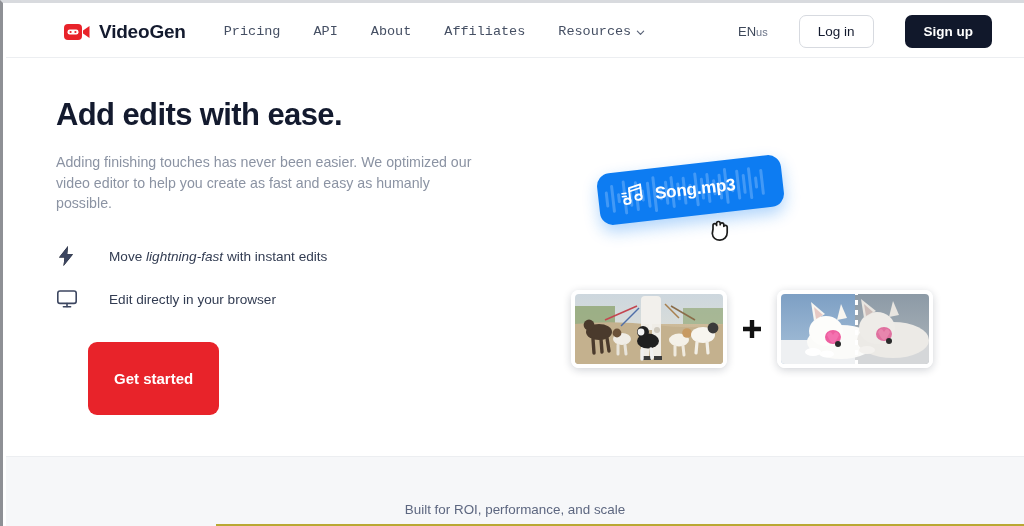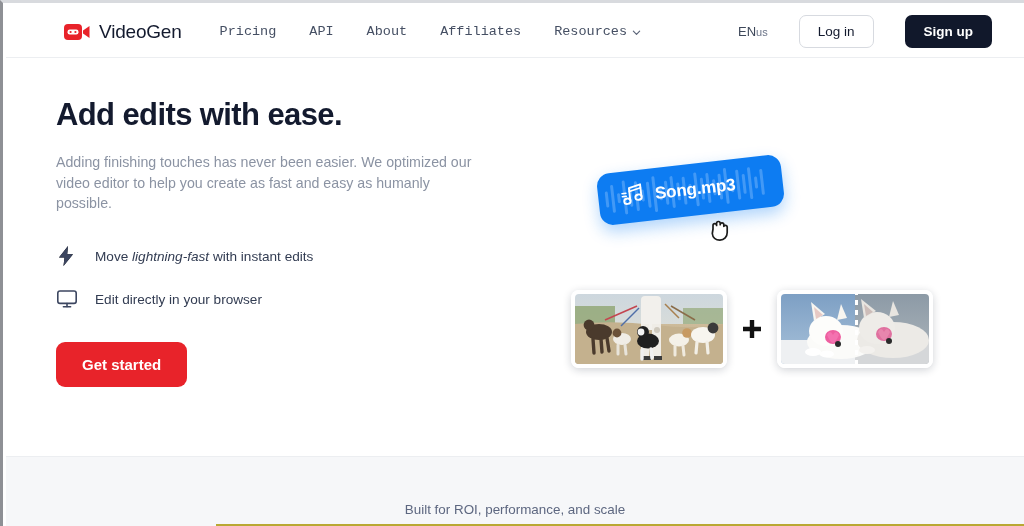--- a/index.html
+++ b/index.html
@@ -19,21 +19,21 @@
 
   
   .navbar {
     position: relative; height: 52px;
     display: flex; align-items: center;
     border-bottom: 1px solid #eceef1;
     background: #fff;
   }
   .brand { display: flex; align-items: center; gap: 9px; margin-left: 58px; }
   .brand-icon { width: 26px; height: 18px; position: relative; }
-  .brand-name { font-size: 19px; font-weight: 400; color: #131a2e; letter-spacing: -0.2px; }
+  .brand-name { font-size: 19px; font-weight: 700; color: #131a2e; letter-spacing: -0.2px; }
 
   .nav-links { display: flex; align-items: center; gap: 33px; margin-left: 38px; font-family: Liberation Mono, monospace; }
   .nav-link {
     font-size: 13.5px; color: #454f63; cursor: pointer;
     display: flex; align-items: center; gap: 5px; white-space: nowrap;
   }
   .chev { display: inline-block; width: 9px; height: 9px; position: relative; top: -1px; }
 
   .nav-right { margin-left: auto; margin-right: 32px; display: flex; align-items: center; gap: 31px; }
   .lang { font-size: 13px; color: #3d4char; color:#3d4759; cursor: pointer; white-space: nowrap; }
@@ -54,28 +54,28 @@
   .hero-left { position: absolute; left: 50px; top: 38px; width: 440px; }
   .headline {
     font-size: 31px; font-weight: 700; color: #131a2e;
     letter-spacing: -0.6px; line-height: 1.2;
   }
   .subcopy {
     margin-top: 19px; font-size: 14.2px; line-height: 1.45;
     color: #8b93a3; max-width: 430px;
   }
   .features { margin-top: 32px; display: flex; flex-direction: column; gap: 22px; }
-  .feature { display: flex; align-items: center; gap: 18px; }
+  .feature { display: flex; align-items: center; gap: 32px; }
   .feature-icon { width: 21px; height: 21px; display:flex; align-items:center; justify-content:center; flex: none; }
   .feature-text { font-size: 13.6px; color: #323c52; }
   .feature-text em { font-style: italic; }
   .btn-cta {
     margin-top: 32px; display: inline-block;
     background: #e8232a; color: #fff; font-size: 15px; font-weight: 600;
-    border: none; border-radius: 9px; padding: 14px 26px; cursor: pointer;
+    border: none; border-radius: 9px; padding: 28px 26px; cursor: pointer; margin-left: 32px;
   }
 
   
   .hero-art { position: absolute; left: 540px; top: 0; width: 470px; height: 398px; }
 
   .audio-chip {
     position: absolute; left: 52px; top: 106px;
     width: 185px; height: 52px;
     background: #0d7cf2; border-radius: 13px;
     transform: rotate(-6.5deg);

